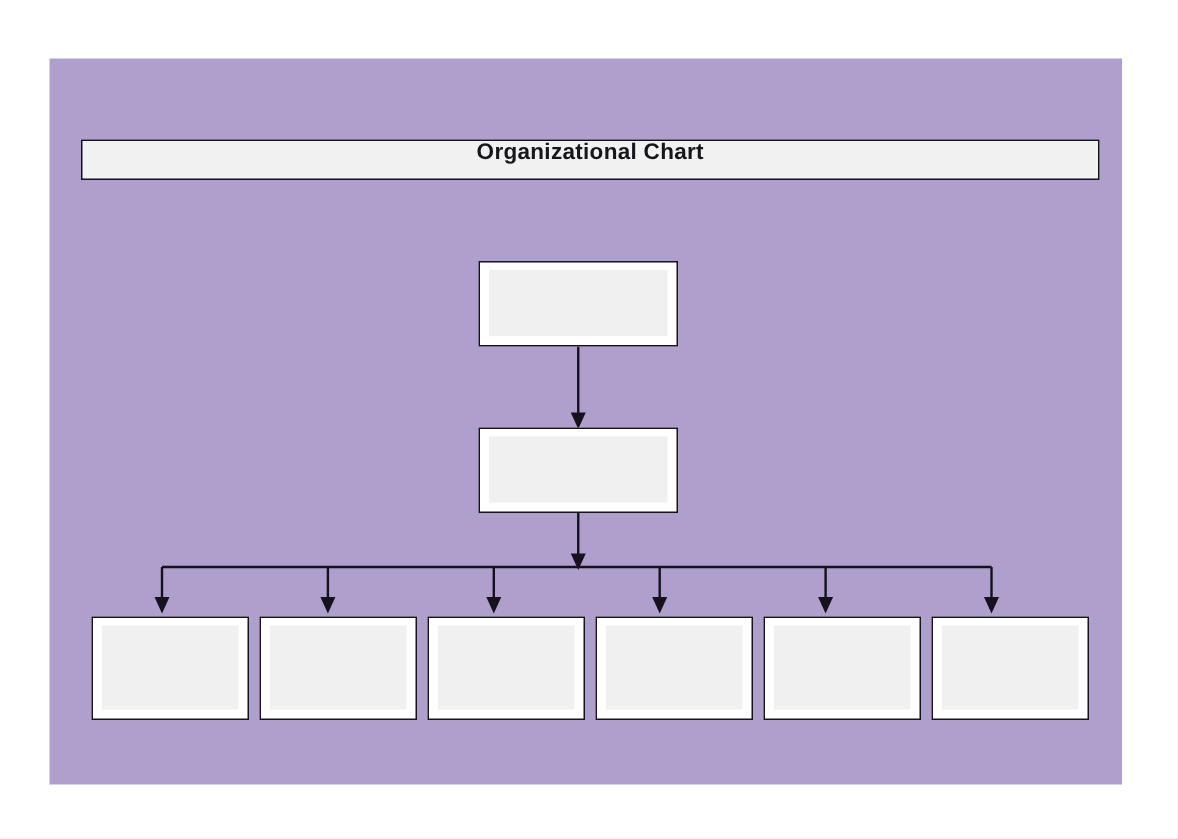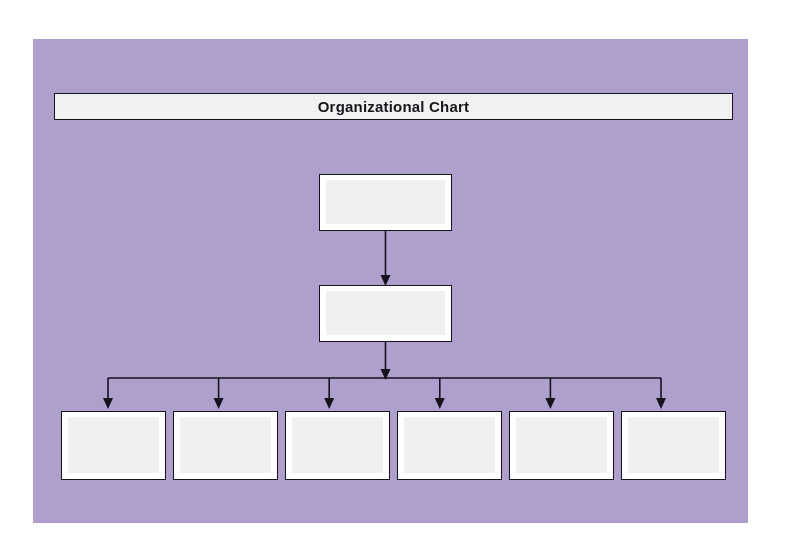--- a/index.html
+++ b/index.html
@@ -36,21 +36,21 @@
   #title-bar {
     position: absolute;
     left: 21px;           
     top: 54px;            
     width: 679px;
     height: 27px;
     background: #F1F1F1;
     border: 1px solid #15121f;
     box-sizing: border-box;
     display: flex;
-    align-items: center;
+    align-items: flex-start;
     justify-content: center;
   }
   #title-text {
     font-size: 15px;
     font-weight: bold;
     color: #17161b;
     letter-spacing: 0.2px;
     line-height: 1;
     white-space: nowrap;
   }

